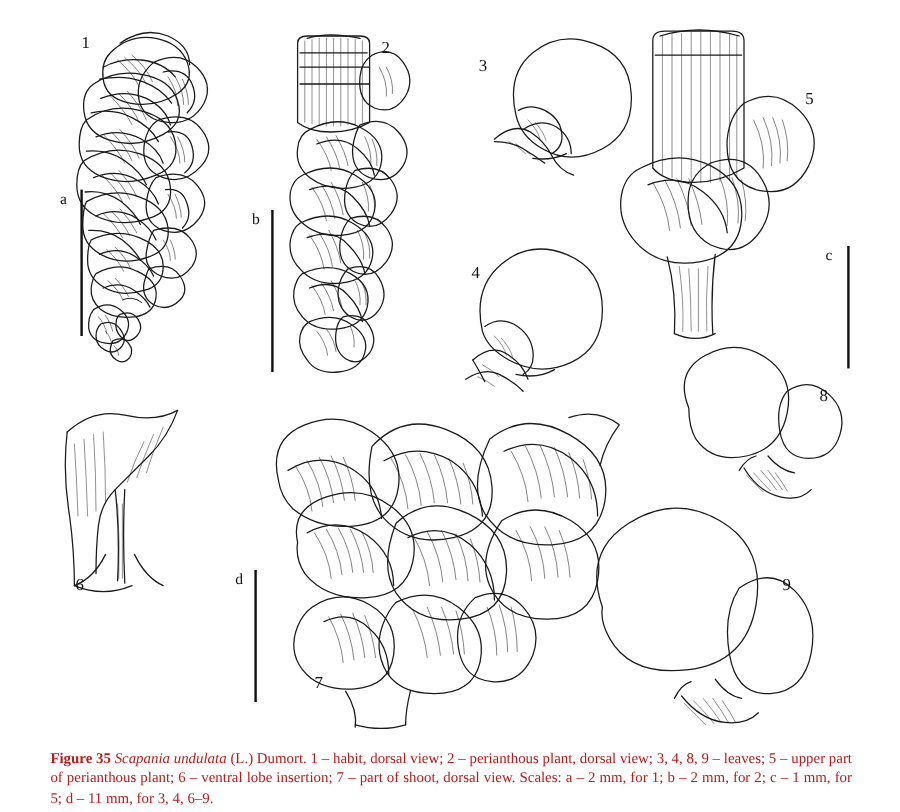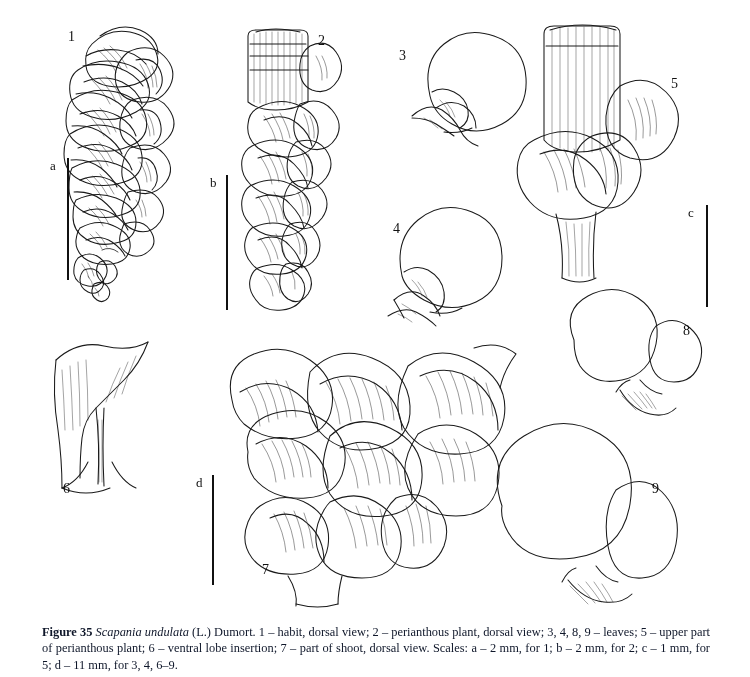--- a/index.html
+++ b/index.html
@@ -43,21 +43,21 @@
   }
   .caption {
     position: absolute;
     left: 42px;
     top: 624px;
     width: 668px;
     font-family: "Liberation Serif", serif;
     font-size: 12.4px;
     line-height: 1.32;
     text-align: justify;
-    color: #0f172a;
+    color: #b91c1c;
   }
   .caption b { font-weight: bold; }
   .caption i { font-style: italic; }
   .scalebar {
     position: absolute;
     background: #111;
     width: 2px;
   }
 </style>
 </head>

